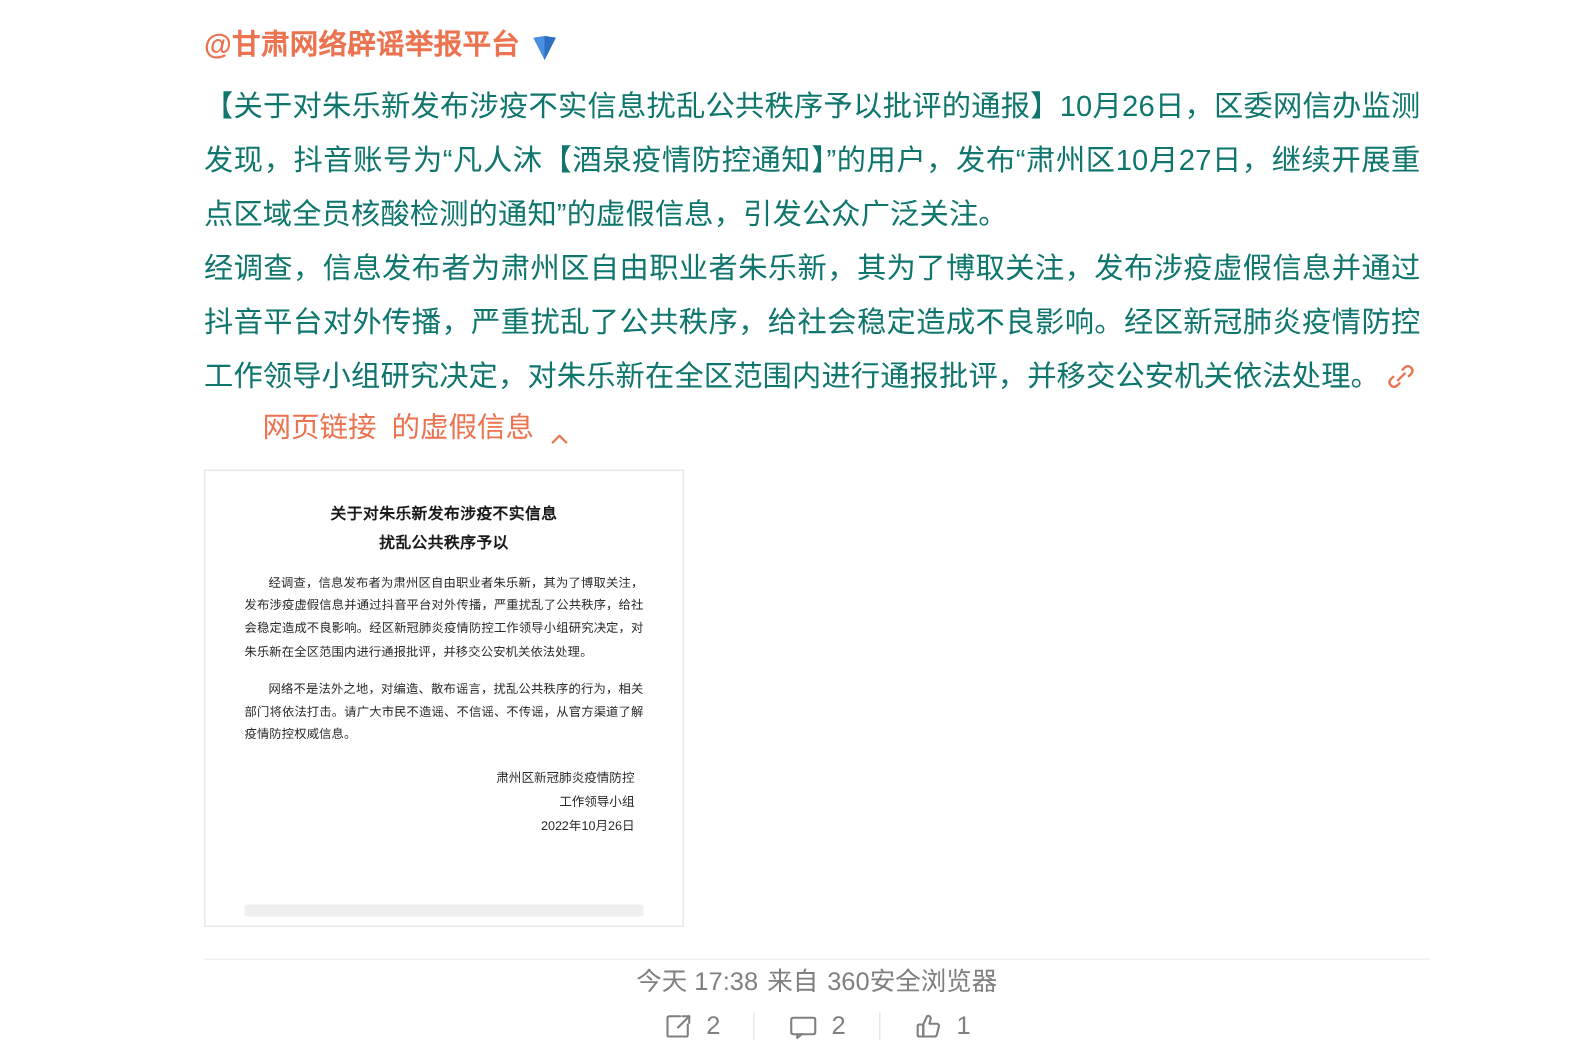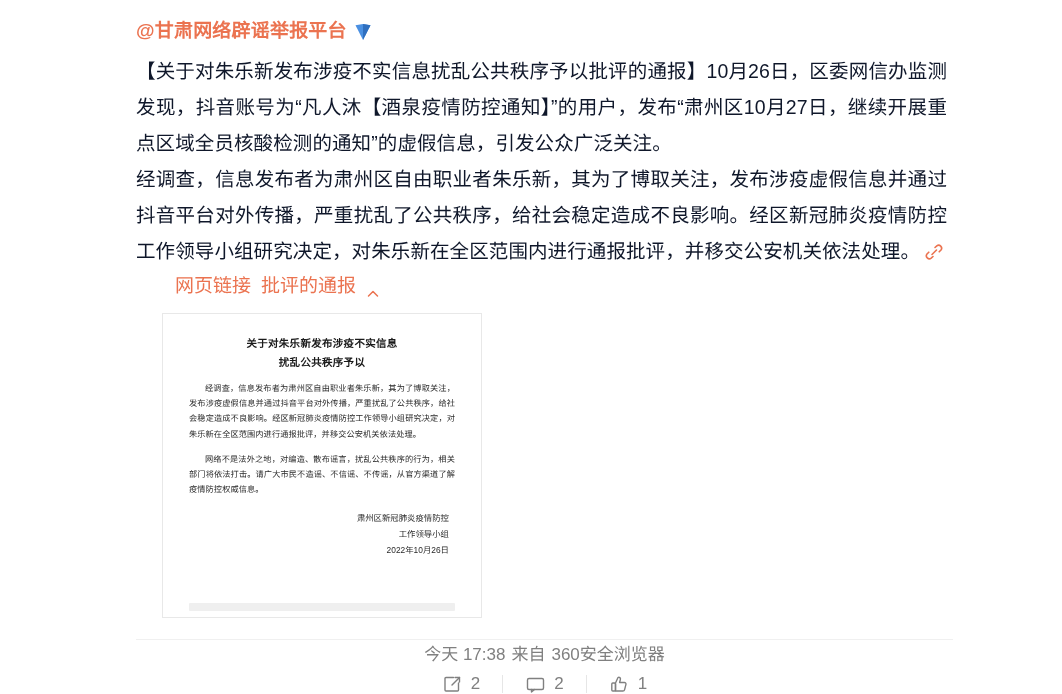--- a/index.html
+++ b/index.html
@@ -39,21 +39,21 @@
   .verified-badge {
     display: inline-block;
     width: 20px;
     height: 20px;
     position: relative;
     top: 1px;
   }
   .post-body {
     font-size: 19.5px;
     line-height: 1.85;
-    color: #0f172a;
+    color: #0f766e;
     letter-spacing: 0.1px;
     text-align: justify;
     max-width: 900px;
   }
   .post-body p {
     margin: 0;
   }
   .tail-wrap {
     position: relative;
   }
@@ -90,21 +90,20 @@
   .image-card {
     margin-top: 12px;
     width: 320px;
     height: 305px;
     border: 1px solid #e8e8e8;
     background: #ffffff;
     box-sizing: border-box;
     padding: 20px 26px 10px 26px;
     overflow: hidden;
     position: relative;
-    margin-left: 26px;
   }
   .doc-title {
     text-align: center;
     font-size: 10.5px;
     font-weight: bold;
     color: #1a1a1a;
     line-height: 1.75;
     letter-spacing: 0.3px;
   }
   .doc-para {
@@ -204,21 +203,21 @@
               <path d="M8 12.5 L12.5 8"></path>
               <path d="M11 5.5 L12.8 3.8 a3 3 0 0 1 4.2 4.2 L15.2 9.8"></path>
               <path d="M9 14.5 L7.2 16.2 a3 3 0 0 1 -4.2 -4.2 L4.8 10.2"></path>
             </g>
           </svg></span>
     </p>
   </div>
 
   <div class="actions-line">
     <span class="link">网页链接</span>
-    <span class="collapse">批评的通报</span>
+    <span class="collapse">的虚假信息</span>
     <span class="caret-up">
       <svg viewBox="0 0 14 14" width="14" height="14" aria-hidden="true">
         <path d="M2.5 9 L7 4.5 L11.5 9" fill="none" stroke="#eb7350" stroke-width="1.5" stroke-linecap="round" stroke-linejoin="round"></path>
       </svg>
     </span>
   </div>
 
   <div class="image-card">
     <div class="doc-title">
       <div>关于对朱乐新发布涉疫不实信息</div>

